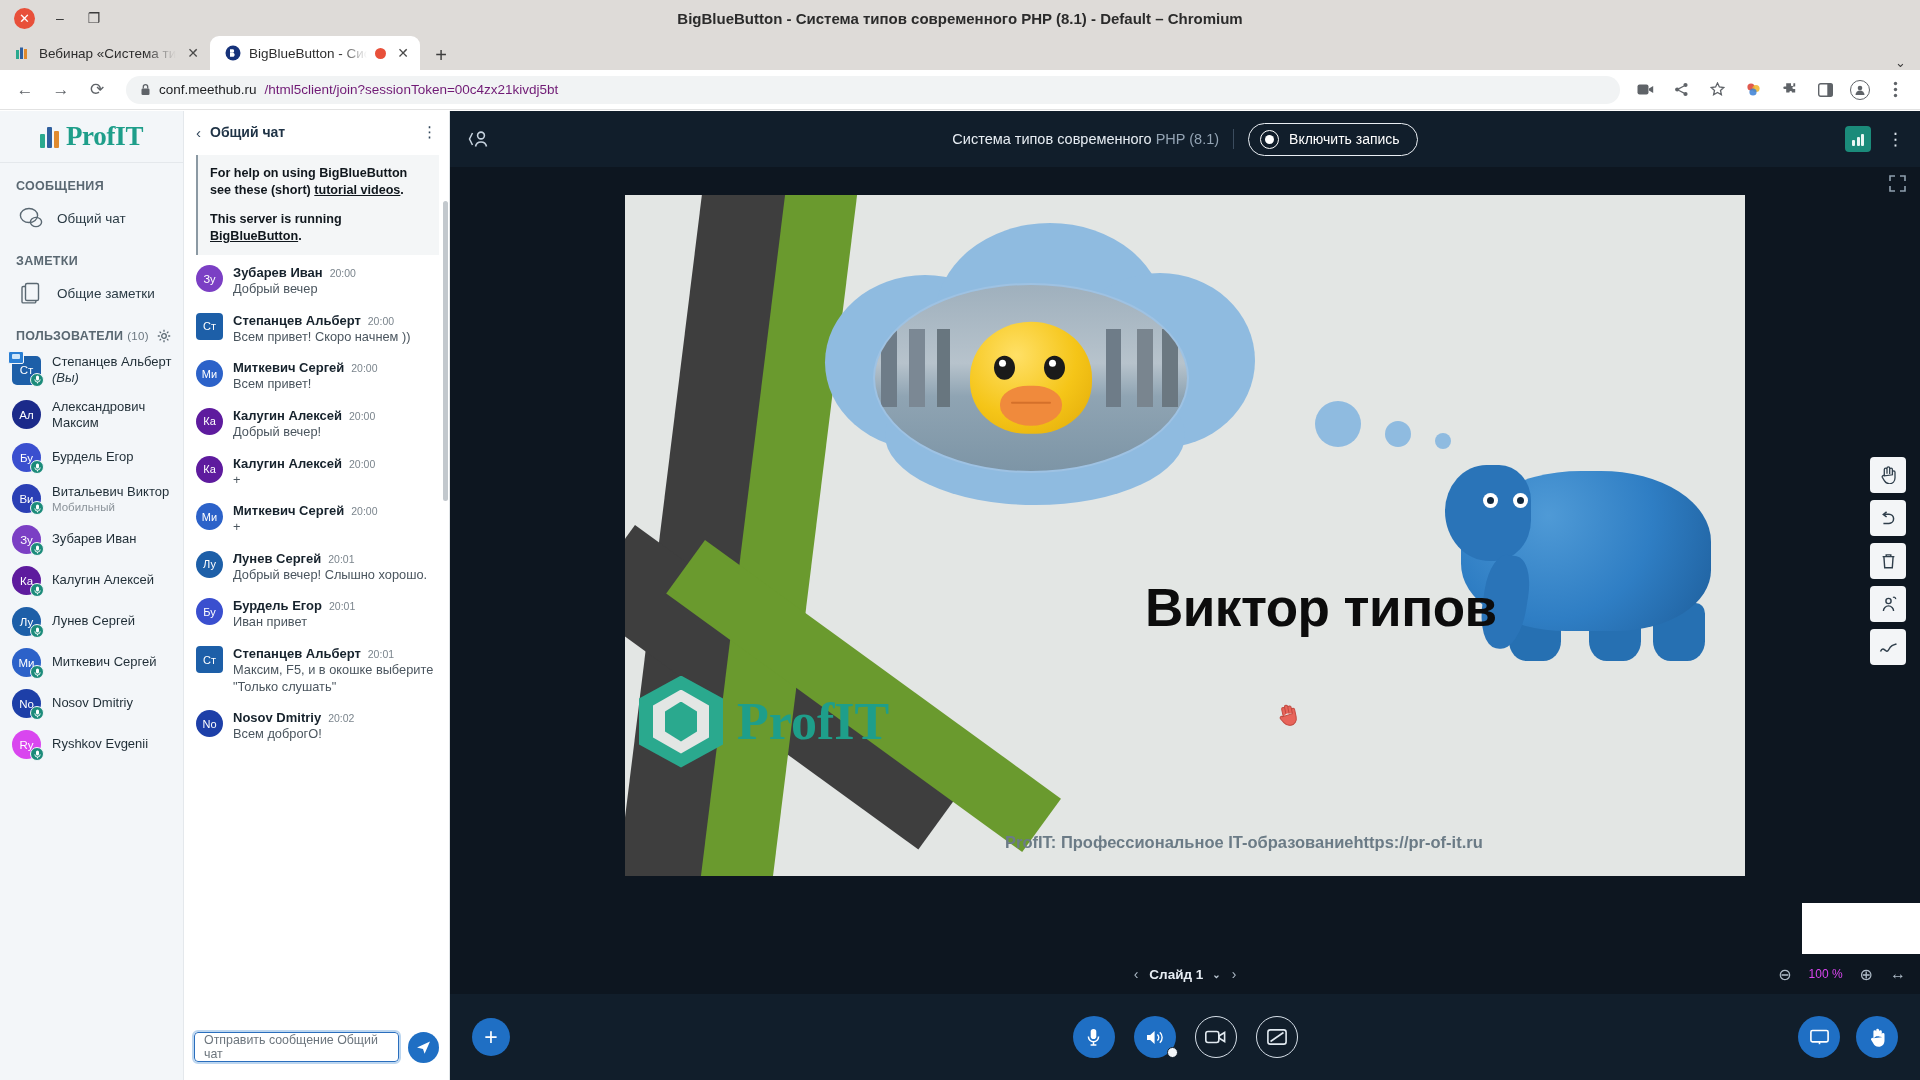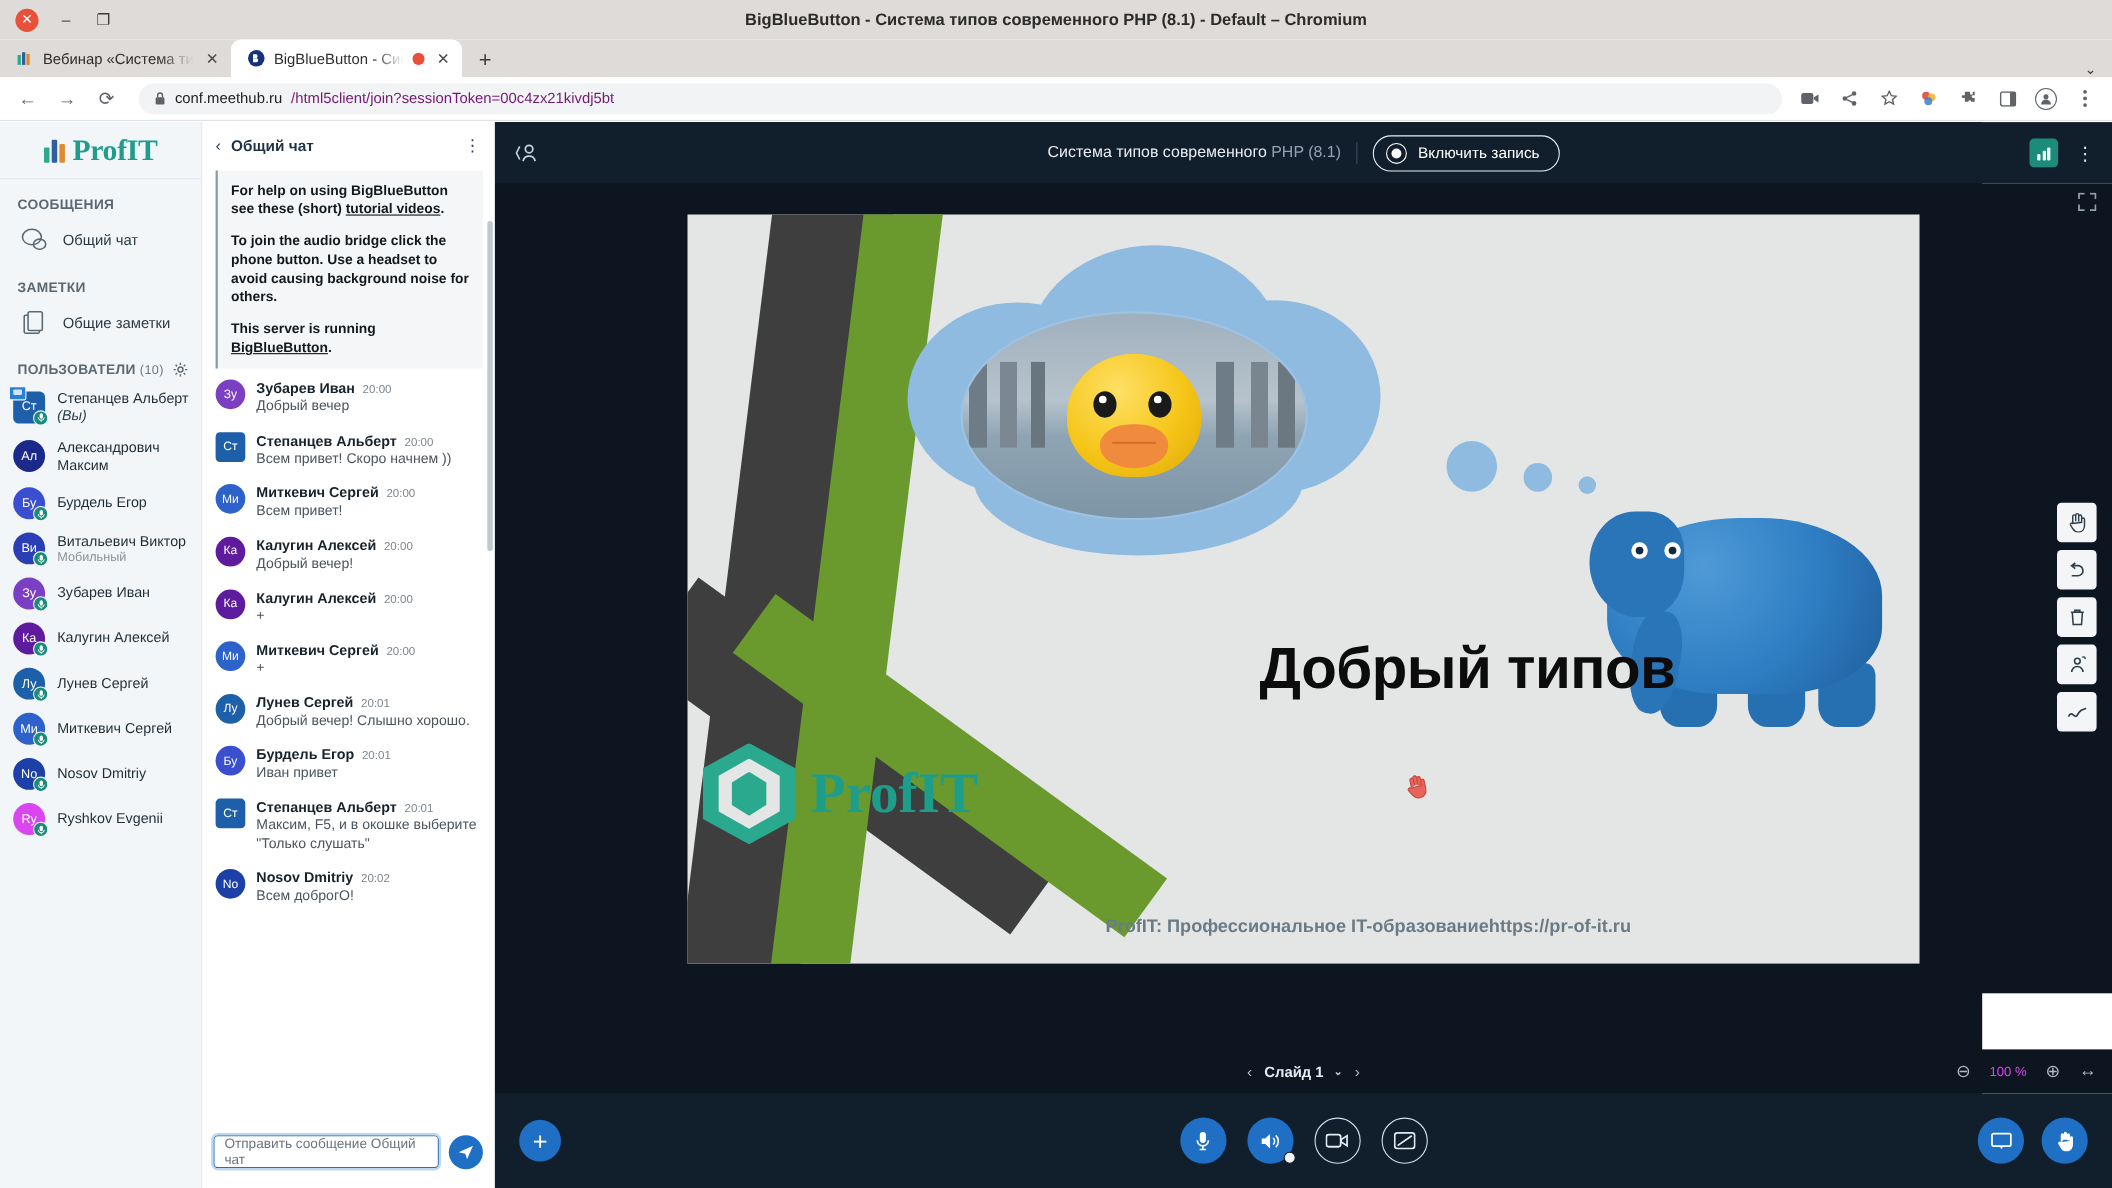--- a/index.html
+++ b/index.html
@@ -702,21 +702,20 @@
 
     <div class="chatpanel">
       <div class="chat-head">
         <span class="chat-back">‹</span>
         <span class="chat-title">Общий чат</span>
         <span class="chat-kebab">⋮</span>
       </div>
       <div class="chat-body">
         <div class="welcome" id="welcome-box">
             <p>For help on using BigBlueButton see these (short) <a href="#">tutorial videos</a>.</p>
-            <p>To join the audio bridge click the phone button. Use a headset to avoid causing background noise for others.</p>
             <p>This server is running <a href="#">BigBlueButton</a>.</p>
           </div>
         <div id="msg-list">
             <div class="msg">
               <div class="mav-wrap">
                 <div class="mav" style="background: rgb(123, 63, 196);">Зу</div>
               </div>
               <div class="msg-col">
                 <div class="msg-head">
                   <span class="msg-name">Зубарев Иван</span>
@@ -928,21 +927,21 @@
           <div class="slide-logo">
             <span class="logo-hex">
               <i class="hexsh"></i>
                 <i class="hexsh inner"></i>
                 <i class="hexsh core"></i>
             </span>
             <span class="slide-brand">ProfIT</span>
           </div>
 
           <div class="slide-title">
-            <div>Добрый типов</div>
+            <div>Виктор типов</div>
           </div>
 
           <div class="slide-foot">
             <span>ProfIT: Профессиональное IT-образование</span>
             <span>https://pr-of-it.ru</span>
           </div>
 
           <div class="cursor-hand">
             <svg width="22" height="24" viewBox="0 0 22 24">
               <path d="M6 13V5.2a1.6 1.6 0 0 1 3.2 0v5.4M9.2 10.4V3.6a1.6 1.6 0 0 1 3.2 0v6.8M12.4 10.8V5a1.6 1.6 0 0 1 3.2 0v6.4M15.6 11.6V8a1.5 1.5 0 0 1 3 0v7.2c0 4.4-2.8 7.4-6.8 7.4-3.6 0-5-1.6-6.4-4L3 14.4a1.5 1.5 0 0 1 2.4-1.8z" fill="#e8645a" stroke="#c24a40" stroke-width="1"></path>

